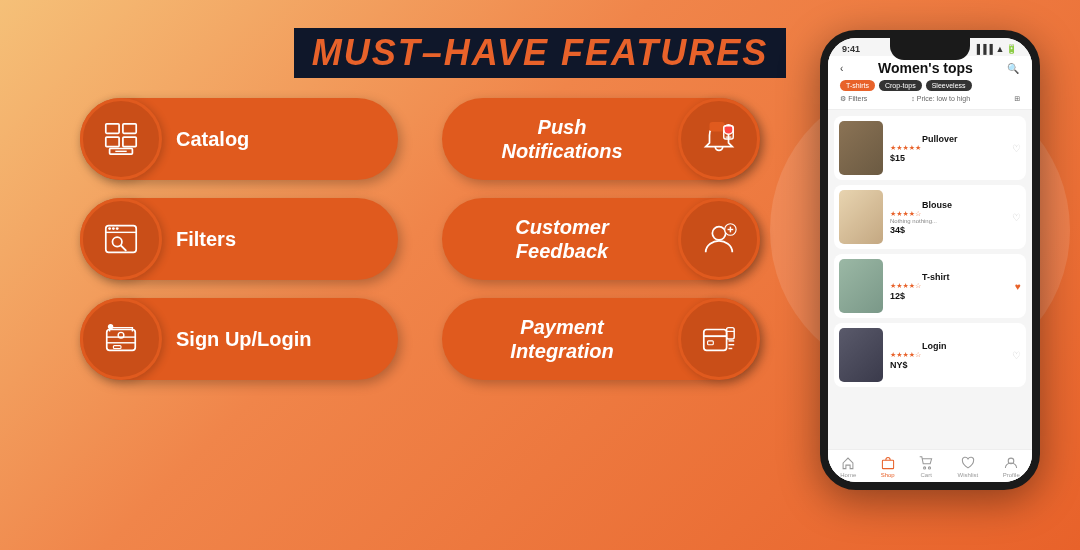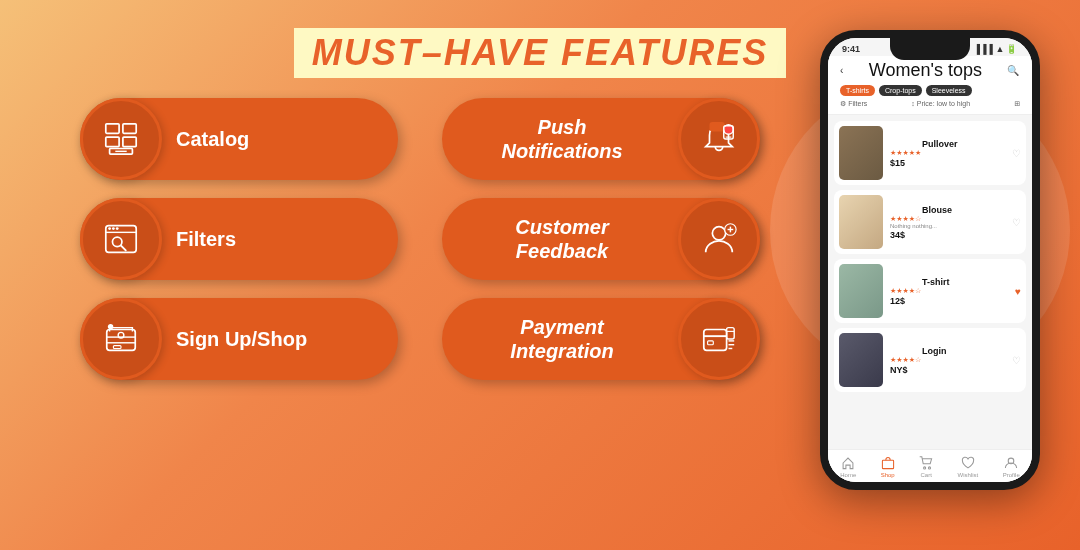--- a/index.html
+++ b/index.html
@@ -13,21 +13,21 @@
     }
 
     .title-section {
       text-align: center;
       padding-top: 28px;
       margin-bottom: 20px;
     }
 
     .title-line1 {
       display: inline-block;
-      background: #fef9c3;
+      background: #0f172a;
       color: #e8622a;
       font-size: 36px;
       font-weight: 900;
       padding: 4px 18px;
       letter-spacing: 2px;
       text-transform: uppercase;
       font-style: italic;
     }
 
     .title-line2 {
@@ -346,21 +346,21 @@
       <svg viewBox="0 0 40 40">
         <rect x="5" y="10" width="30" height="22" rx="3" stroke="white" stroke-width="1.8" fill="none"></rect>
         <circle cx="20" cy="16" r="3" stroke="white" stroke-width="1.5" fill="none"></circle>
         <line x1="5" y1="18" x2="35" y2="18" stroke="white" stroke-width="1.5"></line>
         <line x1="5" y1="24" x2="35" y2="24" stroke="white" stroke-width="1.5"></line>
         <rect x="12" y="27" width="8" height="3" rx="1" stroke="white" stroke-width="1.2" fill="none"></rect>
         <path d="M8 12 L8 8 L32 8 L32 12" stroke="white" stroke-width="1.5" fill="none"></path>
         <circle cx="9" cy="7" r="2" fill="white"></circle>
       </svg>
     </div>
-    <span class="label">Sign Up/Shop</span>
+    <span class="label">Sign Up/Login</span>
   </div>
 
   <div class="feature-pill right-icon">
     <div class="icon-circle">
       <svg viewBox="0 0 40 40">
         <rect x="4" y="10" width="24" height="22" rx="3" stroke="white" stroke-width="1.8" fill="none"></rect>
         <line x1="4" y1="17" x2="28" y2="17" stroke="white" stroke-width="2"></line>
         <rect x="8" y="22" width="6" height="4" rx="1" stroke="white" stroke-width="1.2" fill="none"></rect>
         <rect x="28" y="8" width="8" height="12" rx="2" stroke="white" stroke-width="1.5" fill="none"></rect>
         <line x1="28" y1="12" x2="36" y2="12" stroke="white" stroke-width="1.2"></line>
@@ -380,21 +380,21 @@
     <div class="phone-screen">
 
       <div class="phone-status-bar">
         <span>9:41</span>
         <span>▐▐▐ ▲ 🔋</span>
       </div>
 
       <div class="phone-header">
         <div class="back-search">
           <span style="font-size:10px;color:#333;">‹</span>
-          <span style="font-size:18px;font-weight:400;color:#111;">Women's tops</span>
+          <span style="font-size:14px;font-weight:700;color:#111;">Women's tops</span>
           <span style="font-size:10px;color:#333;">🔍</span>
         </div>
 
         <div class="phone-filter-tabs">
           <span class="filter-tab active">T-shirts</span>
           <span class="filter-tab">Crop-tops</span>
           <span class="filter-tab">Sleeveless</span>
         </div>
 
         <div class="sort-row">

